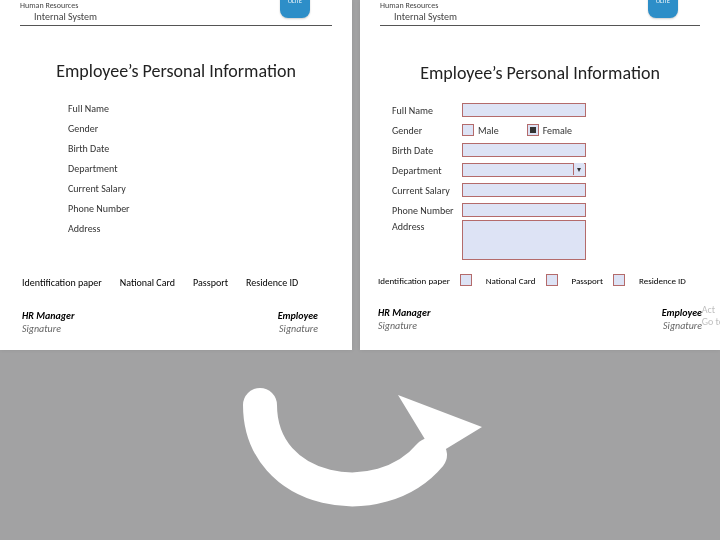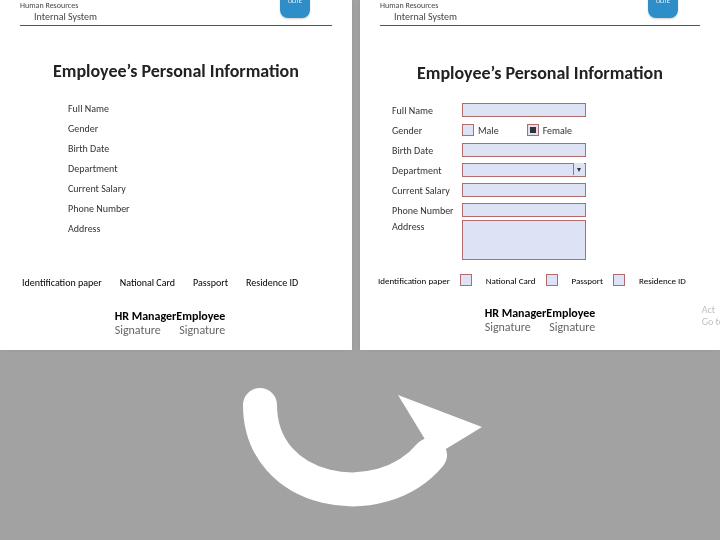--- a/index.html
+++ b/index.html
@@ -37,21 +37,21 @@
     top: -4px;
     width: 30px; height: 22px;
     background: #2d8ec8;
     border-radius: 0 0 8px 8px;
     color:#fff; font-size:6px; text-align:center; line-height:10px;
     box-shadow: 0 1px 2px rgba(0,0,0,.2);
   }
   .page.left  .badge { right: 42px; }
   .page.right .badge { right: 42px; }
   .title {
-    font-weight: 700;
+    font-weight: 400;
     text-align: center;
     color:#222;
     font-size: 18px;
   }
   .page.left  .title { margin-top: 34px; }
   .page.right .title { margin-top: 36px; }
   
   .form      { padding: 16px 22px 0 56px; }
   .page.right .form { padding: 16px 6px 0 20px; }
   .row       { display:flex; align-items:center; height:20px; font-size:10px; color:#333; }
@@ -83,22 +83,22 @@
     box-sizing:border-box;
   }
   .rad.sel::after {
     content:""; display:block; width:6px; height:6px;
     margin:2px; background:#333;
   }
   
   .idrow   { padding: 38px 10px 0 22px; font-size:10px; display:flex; gap:18px; }
   .page.right .idrow { padding: 10px 4px 0 18px; font-size:9px; gap:10px; align-items:center; }
   
-  .sig     { display:flex; justify-content:center;
-             padding: 20px 34px 0 22px; font-size:12px; }
+  .sig     { display:flex; justify-content:space-between;
+             padding: 20px 34px 0 22px; font-size:10px;font-style:italic; }
   .page.right .sig { padding: 20px 18px 0 18px; }
   .sig .col .a { font-weight:700; }
   .sig .col .b { color:#666; }
   
   .wm { position:absolute; right:-4px; bottom:22px;
         font-size:10px; color:#bfbfbf; line-height:12px;}
   
   .arrow-wrap {
     position:absolute; left:0; top:350px; width:720px; height:190px;
     display:flex; align-items:center; justify-content:center;

